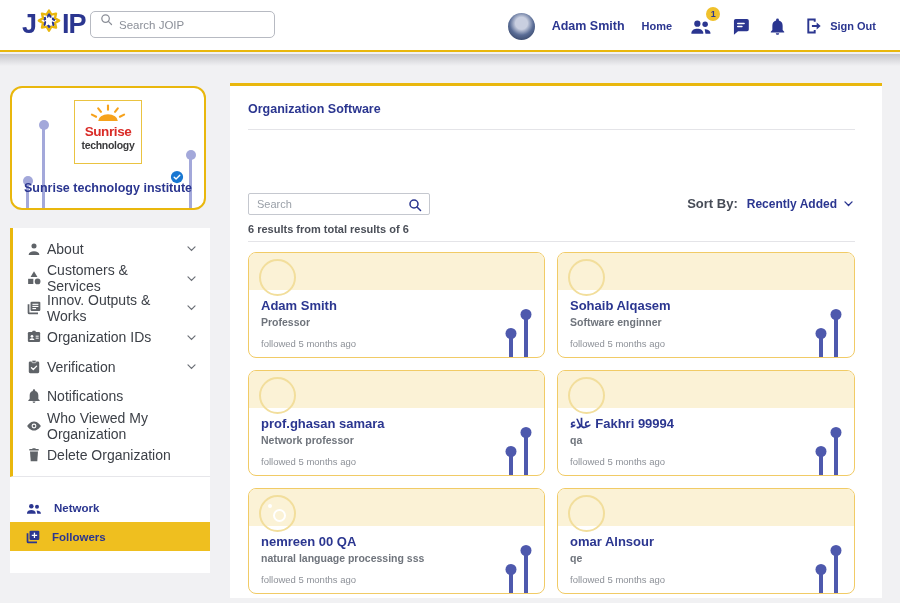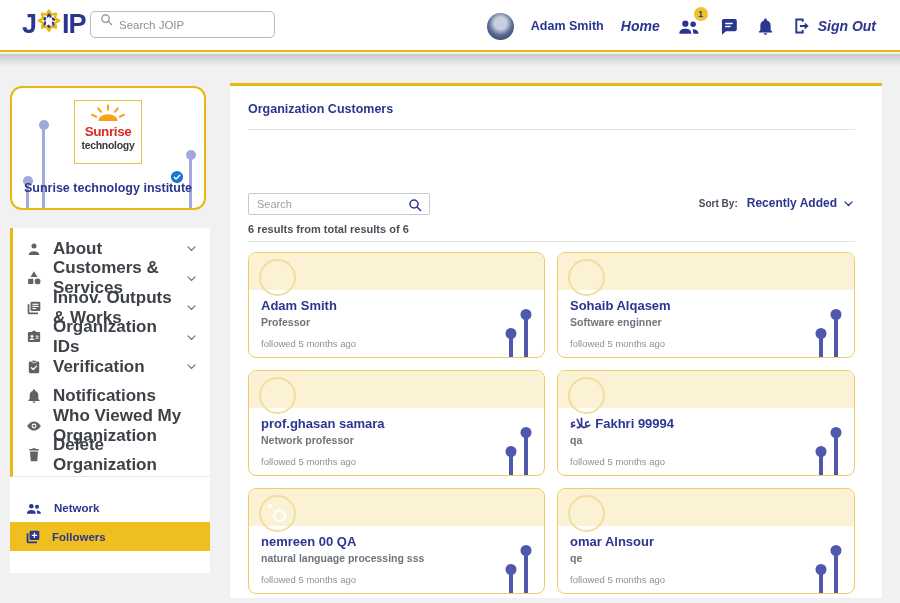--- a/index.html
+++ b/index.html
@@ -16,21 +16,21 @@
           font-weight:800; font-size:27px; color:#2B3690; letter-spacing:-1px; cursor:pointer; }
   .logo svg { margin:0 1px; }
   .hsearch { position:absolute; left:90px; top:11px; width:185px; height:27px;
              border:1px solid #b7bac2; border-radius:5px; background:#fff; display:flex; }
   .hsearch svg { margin:0 5px 0 8px; flex:0 0 auto; }
   .hsearch input { border:0; outline:0; width:140px; font-size:11.5px; color:#333;
                    font-family:"Liberation Sans",sans-serif; background:transparent; }
   .hsearch input::placeholder { color:#8b8f98; }
   .hright { position:absolute; right:24px; top:0; height:52px; display:flex; align-items:center; gap:17px; }
   .hname { font-size:12.5px; font-weight:700; color:#2B3690; cursor:pointer; }
-  .hlink { font-size:14px; font-weight:700; color:#2B3690; cursor:pointer;font-style:italic; }
+  .hlink { font-size:11px; font-weight:700; color:#2B3690; cursor:pointer; }
   .havatar { width:27px; height:27px; border-radius:50%; cursor:pointer;
              background:radial-gradient(circle at 50% 38%, #c9cfe0 0 28%, #5a6d96 55%, #23304f 100%); }
   .hicon { position:relative; display:flex; cursor:pointer; }
   .badge { position:absolute; top:-8px; right:-7px; min-width:14px; height:14px; border-radius:7px;
            background:#F0C12C; color:#2B3690; font-size:9px; font-weight:700;
            display:flex; align-items:center; justify-content:center; padding:0 3px; }
   .signout { display:flex; align-items:center; gap:6px; cursor:pointer; }
 
   
   .orgcard { position:absolute; left:10px; top:86px; width:196px; height:124px; background:#fff;
@@ -46,40 +46,40 @@
   .opin::before { content:''; position:absolute; top:-8px; left:50%; transform:translateX(-50%);
                   width:10px; height:10px; border-radius:50%; background:#A3A8DA; }
   .opin.t1 { left:30px; height:80px; }
   .opin.t2 { left:14px; height:24px; }
   .opin.t3 { right:12px; height:50px; }
 
   .menu { position:absolute; left:10px; top:228px; width:200px; background:#fff;
           border-left:3px solid #E9B70D; border-bottom:1px solid #e6e6ea; padding:6px 0; }
   .mrow { height:29.5px; display:flex; align-items:center; padding:0 12px 0 13px; cursor:pointer; }
   .mrow svg { flex:0 0 auto; }
-  .mrow .mlabel { margin-left:11px; font-size:17px; font-weight:700; color:#3d4148; flex:1 1 auto; }
+  .mrow .mlabel { margin-left:5px; font-size:14px; font-weight:400; color:#3d4148; flex:1 1 auto; }
   .bottompanel { position:absolute; left:10px; top:477px; width:200px; background:#fff; padding:16px 0 22px; }
   .brow { height:29px; display:flex; align-items:center; padding:0 28px 0 15px; cursor:pointer; }
   .brow .mlabel { margin-left:11px; font-size:11.5px; font-weight:700; color:#2B3690; }
   .brow.active { background:#EFBF1F; }
 
   
   .content { position:absolute; left:230px; top:83px; width:652px; height:515px; background:#fff;
              border-top:3px solid #E9B70D; }
   .ctitle { position:absolute; left:18px; top:16px; font-size:12.5px; font-weight:700; color:#2B3690; }
   .cdiv { position:absolute; left:18px; right:27px; height:1px; background:#e4e4e8; }
   .d1 { top:43px; } .d2 { top:155px; }
   .csearch { position:absolute; left:18px; top:107px; width:182px; height:22px;
              border:1px solid #c5c8cf; border-radius:2px; background:#fff; }
   .csearch input { border:0; outline:0; width:150px; height:20px; padding:0 0 0 8px; font-size:11px;
                    color:#333; font-family:"Liberation Sans",sans-serif; background:transparent; }
   .csearch input::placeholder { color:#9aa0a8; }
   .csearch svg { position:absolute; right:6px; top:3px; }
   .sort { position:absolute; right:27px; top:110px; display:flex; align-items:center; cursor:pointer; }
-  .sortlabel { font-size:10px; font-weight:600; color:#474c57; }
+  .sortlabel { font-size:13px; font-weight:600; color:#474c57; }
   .sortvalue { font-size:12px; font-weight:700; color:#2B3690; margin-left:9px; }
   .sort svg { margin-left:5px; }
   .results { position:absolute; left:18px; top:137px; font-size:11px; font-weight:700; color:#4b4f58; }
 
   .grid { position:absolute; left:18px; top:166px; width:607px; display:grid;
           grid-template-columns:297px 298px; column-gap:12px; row-gap:12px; }
   .fcard { position:relative; height:106px; background:#fff; border:1.5px solid #F1CB66;
            border-radius:8px; overflow:hidden; cursor:pointer; }
   .fstrip { height:37px; background:#FBF2D6; }
   .favr { position:absolute; left:10px; top:6px; width:37px; height:37px; border-radius:50%;
@@ -287,21 +287,21 @@
           <path d="M2.5 6.5h2.6v12.4H18v2.6H4.8a2.3 2.3 0 01-2.3-2.3z" fill="#2B3690"></path>
           <rect x="6.8" y="2.5" width="14.7" height="14" rx="1.8" fill="#2B3690"></rect>
           <rect x="13.2" y="5.5" width="1.9" height="8" fill="#fff"></rect>
           <rect x="10.2" y="8.6" width="8" height="1.9" fill="#fff"></rect>
         </svg>
       <span class="mlabel">Followers</span>
     </div>
   </div>
 
   <main class="content">
-    <h1 class="ctitle">Organization Customers</h1>
+    <h1 class="ctitle">Organization Software</h1>
     <div class="cdiv d1"></div>
 
     <label class="csearch">
       <input type="text" placeholder="Search" style="">
       <svg width="16" height="16" viewBox="0 0 24 24">
           <circle cx="10.5" cy="10.5" r="6" fill="none" stroke="#2B3690" stroke-width="2.3"></circle>
           <path d="M15 15l5.3 5.3" stroke="#2B3690" stroke-width="2.3" stroke-linecap="round"></path>
         </svg>
     </label>
 

